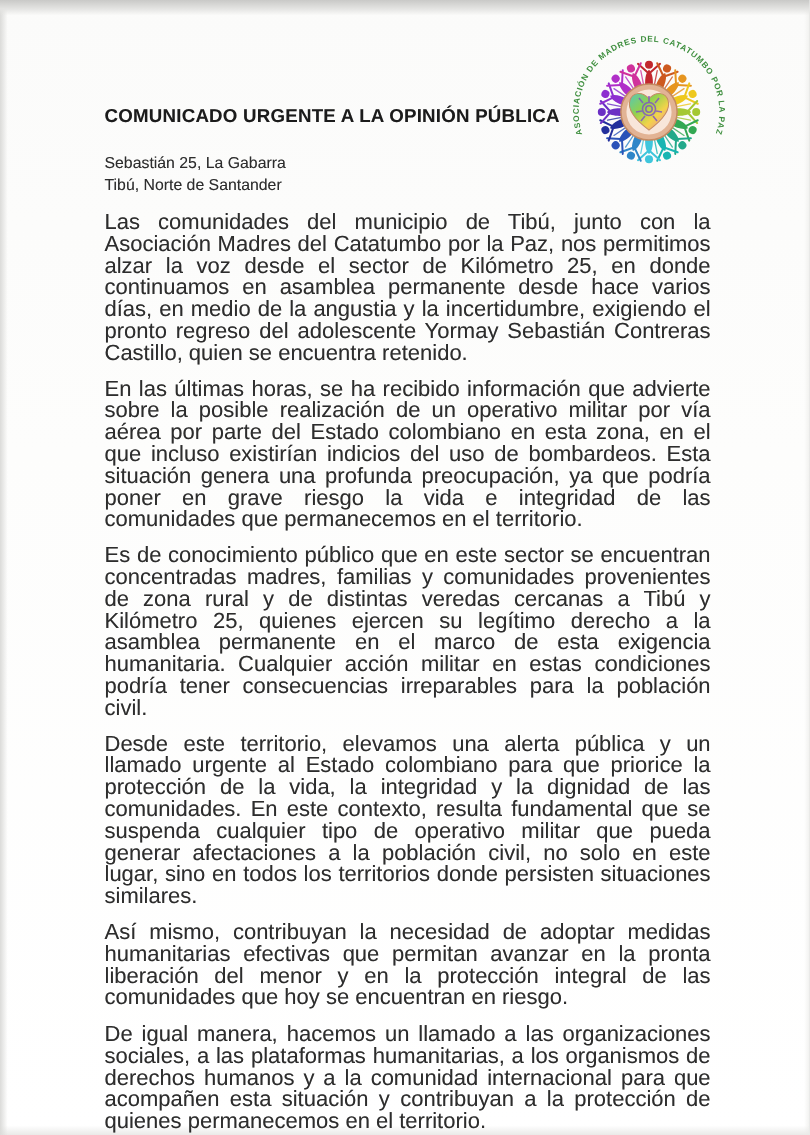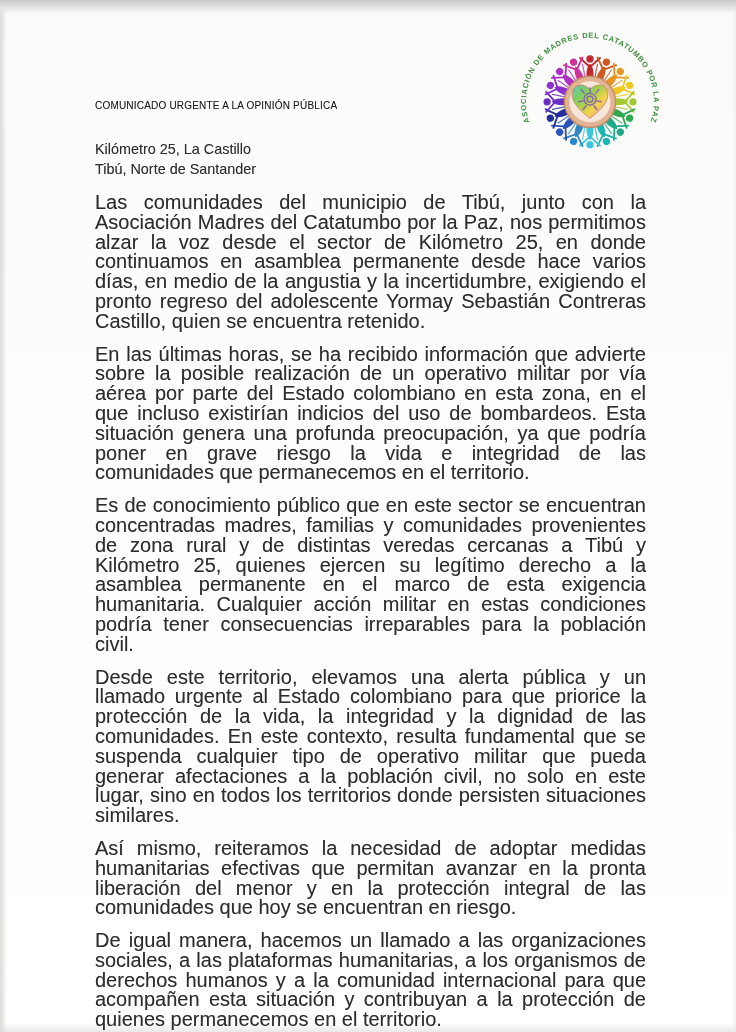--- a/index.html
+++ b/index.html
@@ -23,23 +23,23 @@
   .content {
     position: absolute;
     left: 95px;
     top: 97px;
     width: 551px;
     color: #2d2d2d;
     text-shadow: 0 0 0.6px rgba(45,45,45,0.35);
   }
   .doc-title {
     margin: 0 0 24px 0;
-    font-size: 10px;
+    font-size: 17px;
     line-height: 18px;
-    font-weight: normal;
+    font-weight: bold;
     letter-spacing: 0.2px;
     color: #1b1b1b;
   }
   .dateline {
     font-size: 14.4px;
     line-height: 20px;
     margin-bottom: 14px;
   }
   .body-text p {
     margin: 0 0 13px 0;
@@ -232,30 +232,30 @@
     <text fill="#3f8f3f">
       <textPath href="#arcPath" startOffset="50%" text-anchor="middle">ASOCIACIÓN DE MADRES DEL CATATUMBO POR LA PAZ</textPath>
     </text>
   </svg>
 
   <div class="content">
 
     <h1 class="doc-title">COMUNICADO URGENTE A LA OPINIÓN PÚBLICA</h1>
 
     <div class="dateline">
-      <div>Kilómetro 25, La Castillo</div>
+      <div>Sebastián 25, La Gabarra</div>
       <div>Tibú, Norte de Santander</div>
     </div>
 
     <div class="body-text">
       <p>Las comunidades del municipio de Tibú, junto con la Asociación Madres del Catatumbo por la Paz, nos permitimos alzar la voz desde el sector de Kilómetro 25, en donde continuamos en asamblea permanente desde hace varios días, en medio de la angustia y la incertidumbre, exigiendo el pronto regreso del adolescente Yormay Sebastián Contreras Castillo, quien se encuentra retenido.</p>
       <p>En las últimas horas, se ha recibido información que advierte sobre la posible realización de un operativo militar por vía aérea por parte del Estado colombiano en esta zona, en el que incluso existirían indicios del uso de bombardeos. Esta situación genera una profunda preocupación, ya que podría poner en grave riesgo la vida e integridad de las comunidades que permanecemos en el territorio.</p>
       <p>Es de conocimiento público que en este sector se encuentran concentradas madres, familias y comunidades provenientes de zona rural y de distintas veredas cercanas a Tibú y Kilómetro 25, quienes ejercen su legítimo derecho a la asamblea permanente en el marco de esta exigencia humanitaria. Cualquier acción militar en estas condiciones podría tener consecuencias irreparables para la población civil.</p>
       <p>Desde este territorio, elevamos una alerta pública y un llamado urgente al Estado colombiano para que priorice la protección de la vida, la integridad y la dignidad de las comunidades. En este contexto, resulta fundamental que se suspenda cualquier tipo de operativo militar que pueda generar afectaciones a la población civil, no solo en este lugar, sino en todos los territorios donde persisten situaciones similares.</p>
-      <p>Así mismo, reiteramos la necesidad de adoptar medidas humanitarias efectivas que permitan avanzar en la pronta liberación del menor y en la protección integral de las comunidades que hoy se encuentran en riesgo.</p>
+      <p>Así mismo, contribuyan la necesidad de adoptar medidas humanitarias efectivas que permitan avanzar en la pronta liberación del menor y en la protección integral de las comunidades que hoy se encuentran en riesgo.</p>
       <p>De igual manera, hacemos un llamado a las organizaciones sociales, a las plataformas humanitarias, a los organismos de derechos humanos y a la comunidad internacional para que acompañen esta situación y contribuyan a la protección de quienes permanecemos en el territorio.</p>
     </div>
 
     <div class="signature">
     </div>
 
   </div>
 </div>
 
 </body></html>

